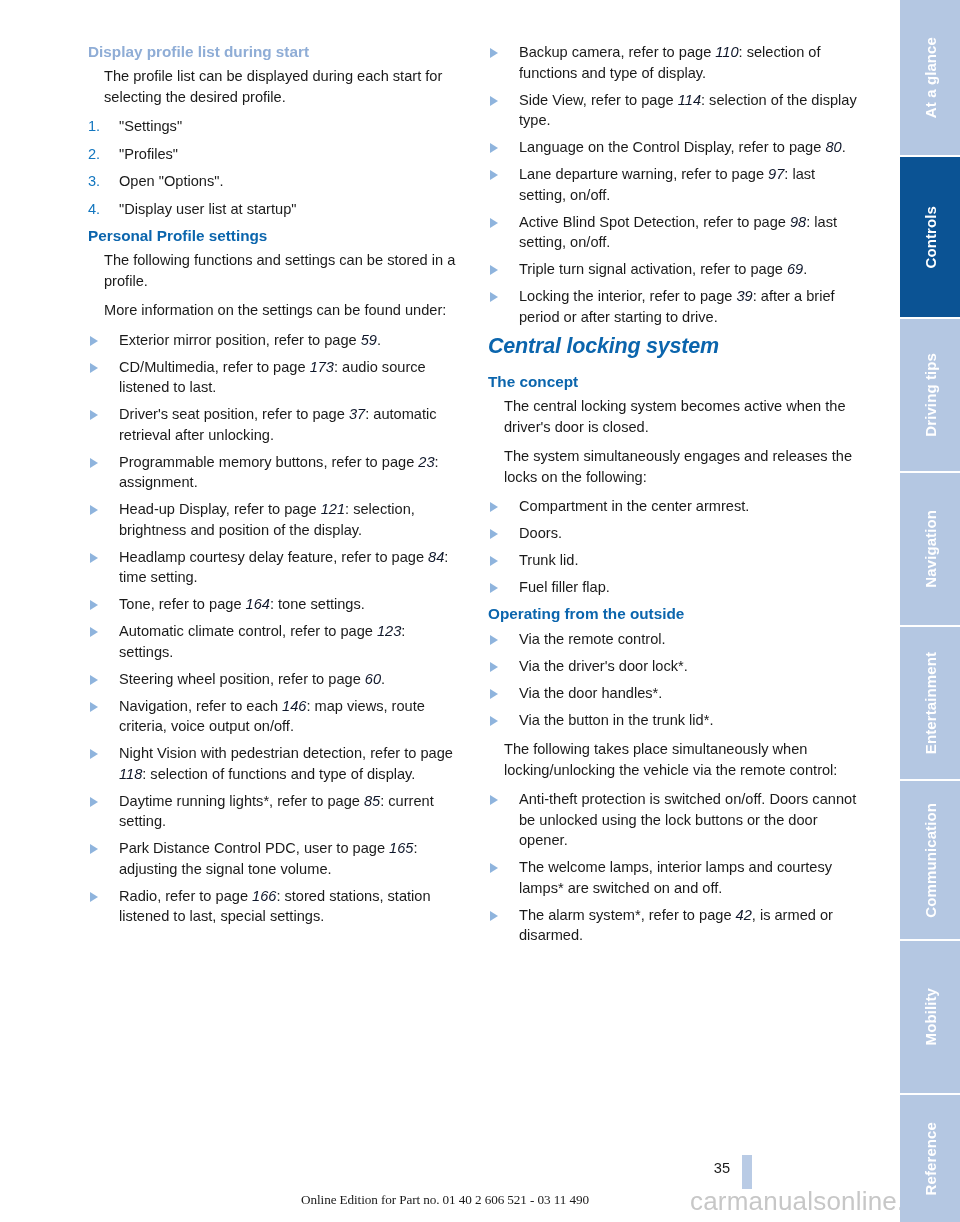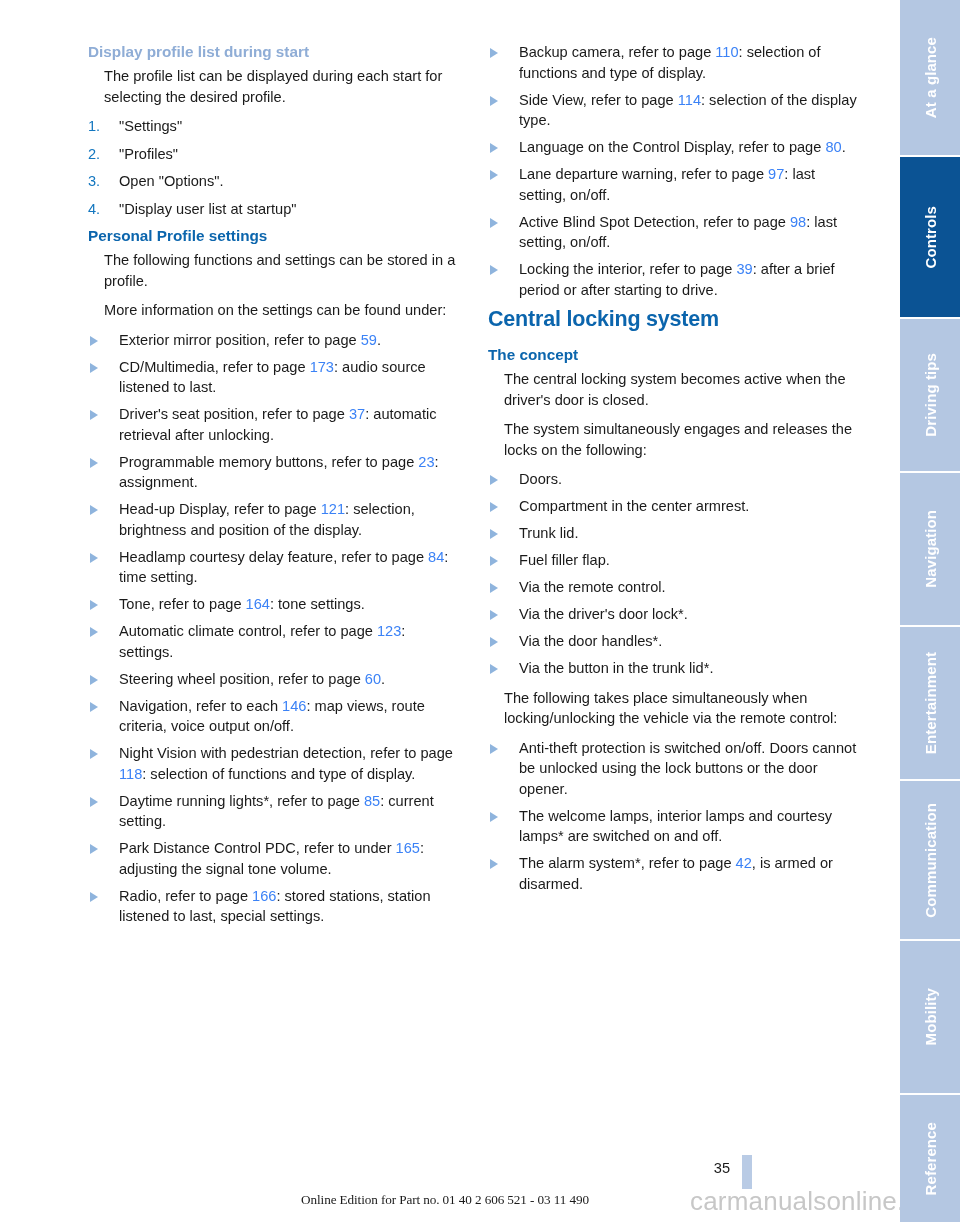--- a/index.html
+++ b/index.html
@@ -55,21 +55,21 @@
     color: #0b65ad;
     margin: 0 0 5px 0;
     line-height: 1.25;
   }
   h2.sub-title.pale {
     color: #8fadd6;
   }
 
   
   .gap-before-h2 { margin-top: 22px; }
-  .gap-before-h1 { margin-top: 42px; }
+  .gap-before-h1 { margin-top: 42px; font-style: italic; }
 
   
   p.para {
     font-size: 14.6px;
     line-height: 20.5px;
     margin: 0 0 9px 16px;
     color: #1a1a1a;
   }
 
   
@@ -111,21 +111,21 @@
   .tri {
     position: absolute;
     left: 2px;
     top: 6px;
     width: 0;
     height: 0;
     border-top: 5px solid transparent;
     border-bottom: 5px solid transparent;
     border-left: 8px solid #8fb4dd;
   }
-  .pg { color: #3b82f6; }
+  .pg { color: #0f172a; font-style: italic; }
 
   
   .page-number {
     position: absolute;
     left: 0;
     top: 1160px;
     width: 730px;
     text-align: right;
     font-size: 14.6px;
     color: #1a1a1a;
@@ -232,51 +232,53 @@
         <li><span class="tri"></span><span>Driver's seat position, refer to page </span><span class="pg">37</span><span>: automatic retrieval after unlocking.</span></li>
         <li><span class="tri"></span><span>Programmable memory buttons, refer to page </span><span class="pg">23</span><span>: assignment.</span></li>
         <li><span class="tri"></span><span>Head-up Display, refer to page </span><span class="pg">121</span><span>: selection, brightness and position of the display.</span></li>
         <li><span class="tri"></span><span>Headlamp courtesy delay feature, refer to page </span><span class="pg">84</span><span>: time setting.</span></li>
         <li><span class="tri"></span><span>Tone, refer to page </span><span class="pg">164</span><span>: tone settings.</span></li>
         <li><span class="tri"></span><span>Automatic climate control, refer to page </span><span class="pg">123</span><span>: settings.</span></li>
         <li><span class="tri"></span><span>Steering wheel position, refer to page </span><span class="pg">60</span><span>.</span></li>
         <li><span class="tri"></span><span>Navigation, refer to each </span><span class="pg">146</span><span>: map views, route criteria, voice output on/off.</span></li>
         <li><span class="tri"></span><span>Night Vision with pedestrian detection, refer to page </span><span class="pg">118</span><span>: selection of functions and type of display.</span></li>
         <li><span class="tri"></span><span>Daytime running lights*, refer to page </span><span class="pg">85</span><span>: current setting.</span></li>
-        <li><span class="tri"></span><span>Park Distance Control PDC, refer to under </span><span class="pg">165</span><span>: adjusting the signal tone volume.</span></li>
+        <li><span class="tri"></span><span>Park Distance Control PDC, user to page </span><span class="pg">165</span><span>: adjusting the signal tone volume.</span></li>
         <li><span class="tri"></span><span>Radio, refer to page </span><span class="pg">166</span><span>: stored stations, station listened to last, special settings.</span></li>
       </ul>
     </div>
 
     <div class="col col-right">
 
       <ul class="trilist" style="margin-top:0">
         <li><span class="tri"></span><span>Backup camera, refer to page </span><span class="pg">110</span><span>: selection of functions and type of display.</span></li>
         <li><span class="tri"></span><span>Side View, refer to page </span><span class="pg">114</span><span>: selection of the display type.</span></li>
         <li><span class="tri"></span><span>Language on the Control Display, refer to page </span><span class="pg">80</span><span>.</span></li>
         <li><span class="tri"></span><span>Lane departure warning, refer to page </span><span class="pg">97</span><span>: last setting, on/off.</span></li>
         <li><span class="tri"></span><span>Active Blind Spot Detection, refer to page </span><span class="pg">98</span><span>: last setting, on/off.</span></li>
+        <li><span class="tri"></span><span>Triple turn signal activation, refer to page </span><span class="pg">69</span><span>.</span></li>
         <li><span class="tri"></span><span>Locking the interior, refer to page </span><span class="pg">39</span><span>: after a brief period or after starting to drive.</span></li>
       </ul>
 
       <h1 class="sec-title gap-before-h1">Central locking system</h1>
 
       <h2 class="sub-title">The concept</h2>
 
       <p class="para">The central locking system becomes active when the driver's door is closed.</p>
 
       <p class="para">The system simultaneously engages and releases the locks on the following:</p>
 
       <ul class="trilist">
+        <li><span class="tri"></span><span>Compartment in the center armrest.</span></li>
         <li><span class="tri"></span><span>Doors.</span></li>
-        <li><span class="tri"></span><span>Compartment in the center armrest.</span></li>
         <li><span class="tri"></span><span>Trunk lid.</span></li>
         <li><span class="tri"></span><span>Fuel filler flap.</span></li>
       </ul>
 
+      <h2 class="sub-title gap-before-h2">Operating from the outside</h2>
 
       <ul class="trilist">
         <li><span class="tri"></span><span>Via the remote control.</span></li>
         <li><span class="tri"></span><span>Via the driver's door lock*.</span></li>
         <li><span class="tri"></span><span>Via the door handles*.</span></li>
         <li><span class="tri"></span><span>Via the button in the trunk lid*.</span></li>
       </ul>
 
       <p class="para" style="margin-top:9px">The following takes place simultaneously when locking/unlocking the vehicle via the remote control:</p>
 

